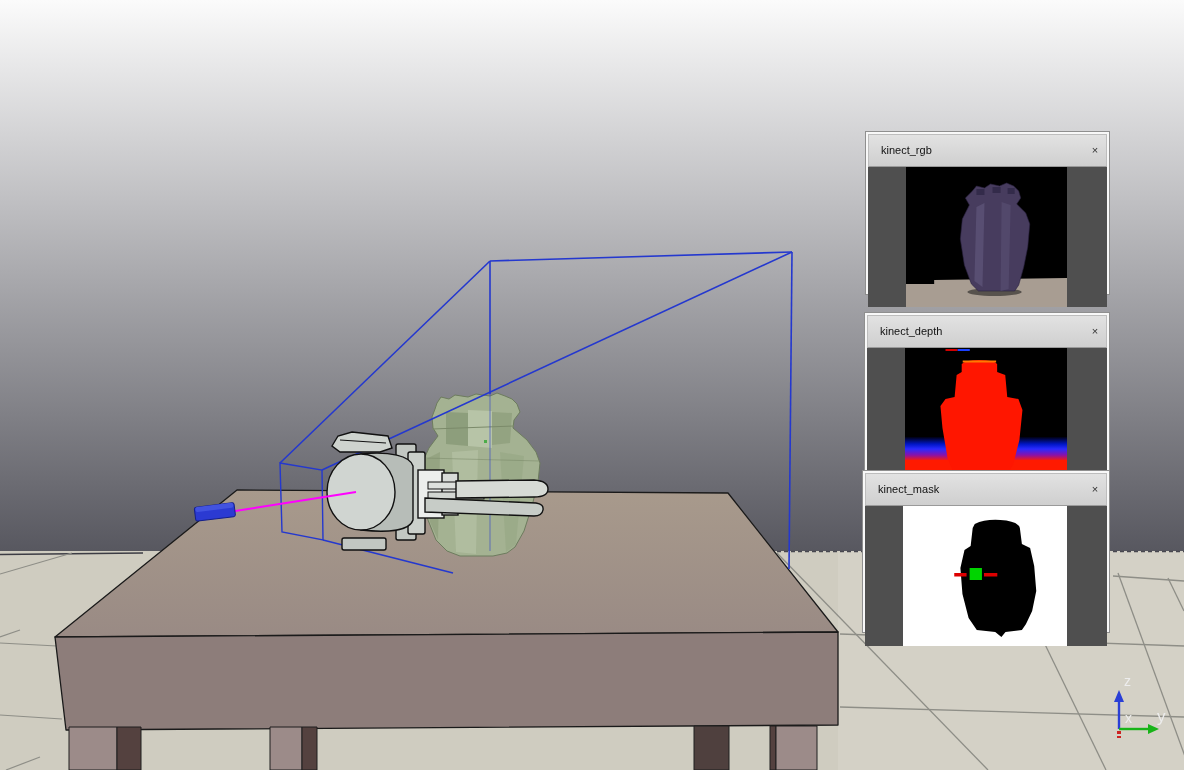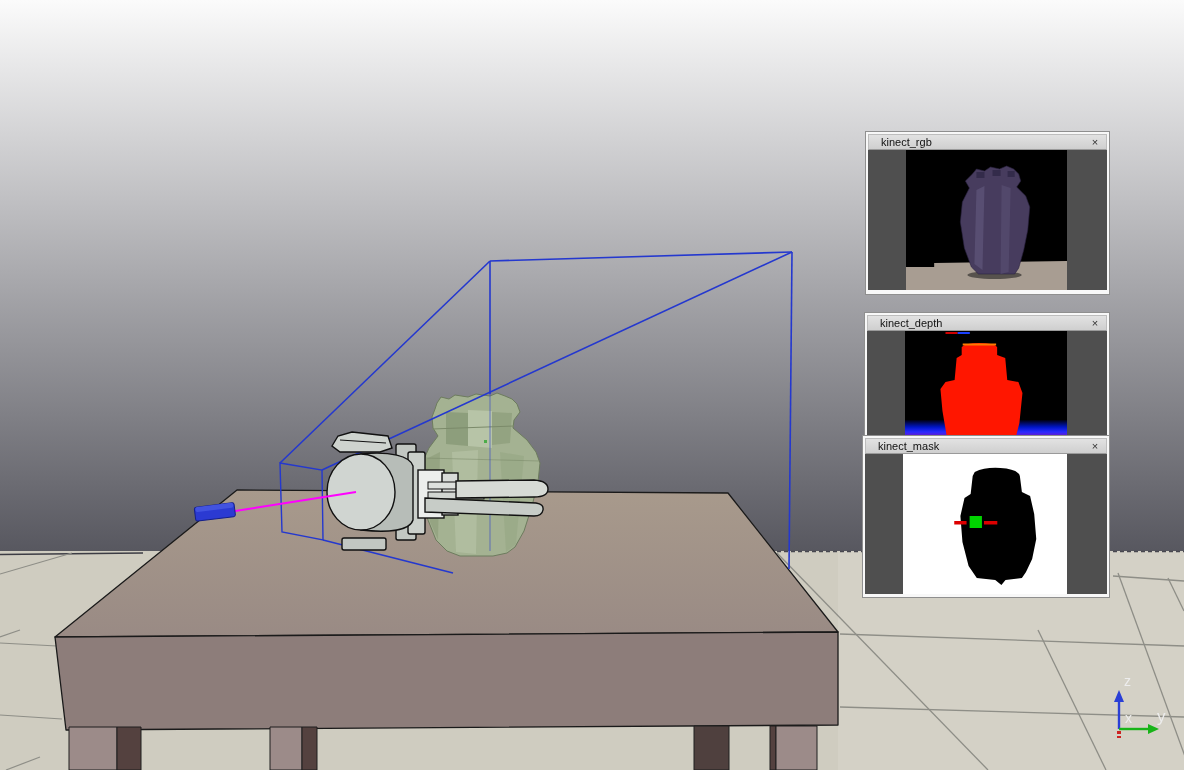--- a/index.html
+++ b/index.html
@@ -1,21 +1,21 @@
 <!DOCTYPE html>
 <html><head>
 <meta charset="utf-8">
 <style>
   html,body{margin:0;padding:0;background:#888;}
   #stage{position:relative;width:1184px;height:770px;overflow:hidden;
          font-family:"Liberation Sans",sans-serif;}
   #scene-svg{position:absolute;left:0;top:0;}
   .sensor-window{position:absolute;box-sizing:border-box;background:#f8f8f8;
       border:1px solid #8f8f8f;padding:2px;}
-  .sensor-titlebar{height:16px;background:linear-gradient(#e2e2e2,#cfcfcf);
+  .sensor-titlebar{height:33px;background:linear-gradient(#e2e2e2,#cfcfcf);
       border:1px solid #bdbdbd;border-bottom-color:#9a9a9a;box-sizing:border-box;
       display:flex;align-items:center;padding:0 5px 0 12px;}
   .sensor-title{flex:1;font-size:11px;color:#111;line-height:15px;
       white-space:nowrap;overflow:hidden;}
   .close-button{width:12px;text-align:center;font-size:11px;color:#333;
       line-height:15px;cursor:default;}
   .sensor-content{height:140px;display:flex;background:#000;}
   .side-panel{background:#4f4f4f;}
   .side-panel.left{width:38px;}
   .side-panel.right{width:40px;}
@@ -206,21 +206,21 @@
                    L37,80 L35,58 L40,51 L49,49 L51,27 Z" fill="#ff1600"></path>
           <line x1="57" y1="13.5" x2="90" y2="13.5" stroke="#ff7a00" stroke-width="2"></line>
           <line x1="40" y1="2" x2="52" y2="2" stroke="#d00000" stroke-width="2"></line>
           <line x1="52" y1="2" x2="64" y2="2" stroke="#1a40ff" stroke-width="2"></line>
         </svg>
       </div>
       <div class="side-panel right"></div>
     </div>
   </div>
 
-  <div class="sensor-window" style="left:862px;top:435px;width:248px;height:163px;">
+  <div class="sensor-window" style="left:862px;top:470px;width:248px;height:163px;">
     <div class="sensor-titlebar">
       <span class="sensor-title">kinect_mask</span>
       <span class="close-button">×</span>
     </div>
     <div class="sensor-content" style="background:#fff;">
       <div class="side-panel left"></div>
       <div class="sensor-image">
         <svg viewBox="0 0 160 140" preserveAspectRatio="none">
           <rect width="160" height="140" fill="#ffffff"></rect>
           <path d="M70,18 Q80,13 95,14 Q112,15 114,22 L116,38 L124,42 L128,60

